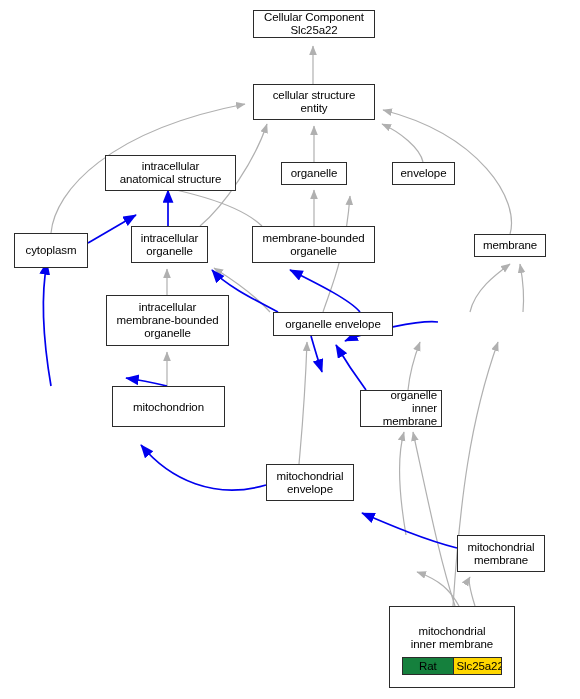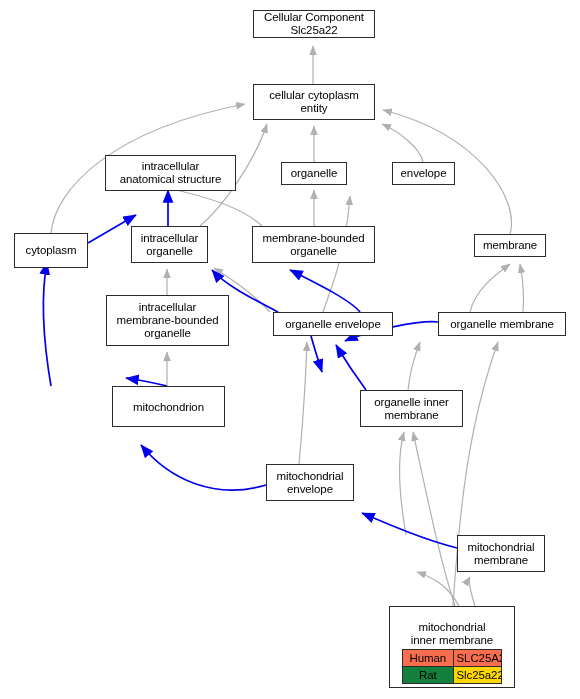--- a/index.html
+++ b/index.html
@@ -126,21 +126,21 @@
       <path d="M457,548 C425,540 390,525 362,513"></path>
     </g>
   </svg>
 
   <div class="node" style="left:253px; top:10px; width:122px; height:28px;">
     <div class="nlabel">Cellular Component
 Slc25a22</div>
   </div>
 
   <div class="node" style="left:253px; top:84px; width:122px; height:36px;">
-    <div class="nlabel">cellular cytoplasm
+    <div class="nlabel">cellular structure
 entity</div>
   </div>
 
   <div class="node" style="left:105px; top:155px; width:131px; height:36px;">
     <div class="nlabel">intracellular
 anatomical structure</div>
   </div>
 
   <div class="node" style="left:281px; top:162px; width:66px; height:23px;">
     <div class="nlabel">organelle</div>
@@ -171,51 +171,45 @@
   <div class="node" style="left:106px; top:295px; width:123px; height:51px;">
     <div class="nlabel">intracellular
 membrane-bounded
 organelle</div>
   </div>
 
   <div class="node" style="left:273px; top:312px; width:120px; height:24px;text-align:center;">
     <div class="nlabel">organelle envelope</div>
   </div>
 
-  <div class="node" style="left:438px; top:312px; width:128px; height:24px;">
-    <div class="nlabel">organelle membrane</div>
-  </div>
 
   <div class="node with-table" style="left:112px; top:386px; width:113px; height:41px;">
     <div class="nlabel">mitochondrion</div>
   </div>
 
-  <div class="node" style="left:360px; top:390px; width:103px; height:37px;">
+  <div class="node" style="left:360px; top:390px; width:82px; height:37px;text-align:right;">
     <div class="nlabel">organelle inner
 membrane</div>
   </div>
 
   <div class="node" style="left:266px; top:464px; width:88px; height:37px;">
     <div class="nlabel">mitochondrial
 envelope</div>
   </div>
 
   <div class="node" style="left:457px; top:535px; width:88px; height:37px;">
     <div class="nlabel">mitochondrial
 membrane</div>
   </div>
 
   <div class="node with-table" style="left:389px; top:606px; width:126px; height:82px;">
     <div class="nlabel">mitochondrial
 inner membrane</div>
     <table class="gene-table">
-      <tbody><tr>
-        <td class="sp-cell" style="background:#fa6e50;">Human</td>
-        <td style="background:#fa6e50;">SLC25A22</td>
-      </tr>
+      <tbody>
       <tr>
         <td class="sp-cell" style="background:#15803d;">Rat</td>
         <td style="background:#ffd700;">Slc25a22</td>
       </tr>
     </tbody></table>
   </div>
 
 </div>
 
 </body></html>

